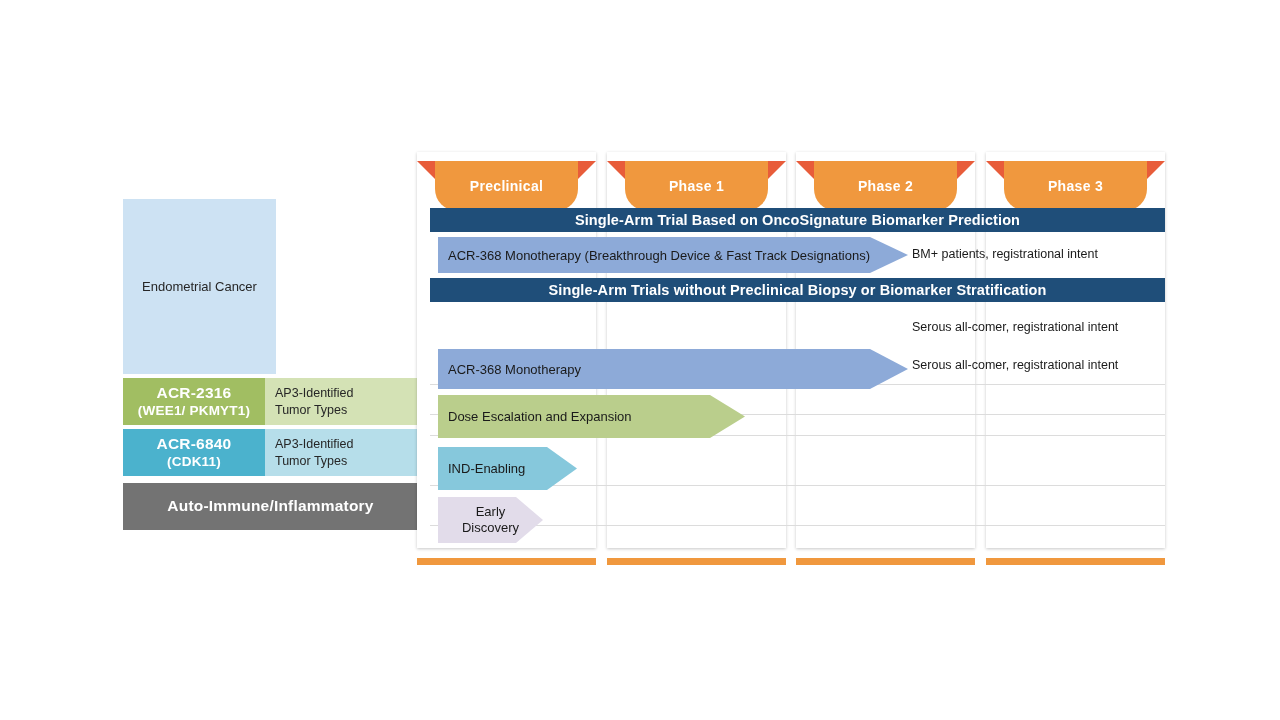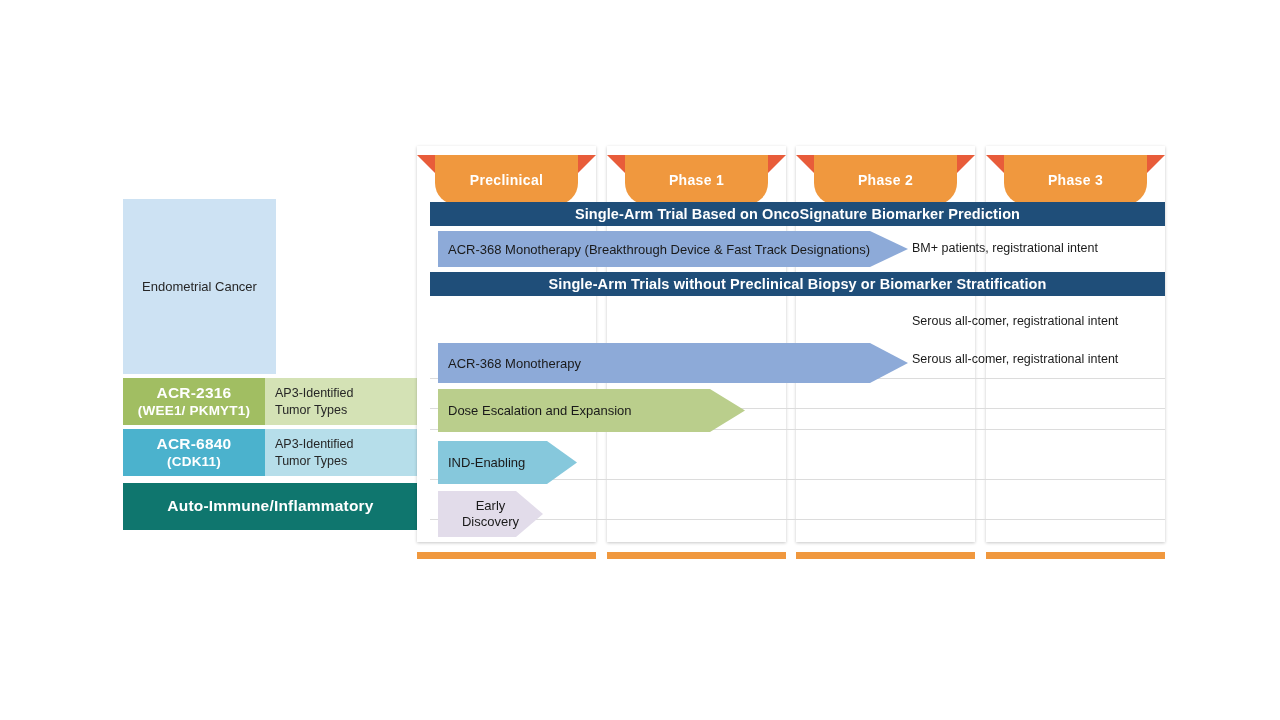--- a/index.html
+++ b/index.html
@@ -71,29 +71,29 @@
   #prog-row-acr2316 { top: 179px; height: 63px; }
   #prog-row-acr2316 .prog-name { width: 142px; height: 47px; background: #A1BE62; }
   #prog-row-acr2316 .prog-ind  { width: 153px; height: 47px; background: #D4E2B5; font-size: 12.5px; }
 
   #prog-row-acr6840 { top: 230px; height: 47px; }
   #prog-row-acr6840 .prog-name { width: 142px; height: 47px; background: #4BB2CD; }
   #prog-row-acr6840 .prog-ind  { width: 153px; height: 47px; background: #B6DEEA; font-size: 12.5px; }
 
   #prog-row-autoimmune { top: 284px; height: 47px; }
   #prog-row-autoimmune .prog-name {
-    width: 295px; height: 47px; background: #0f766e;
+    width: 295px; height: 47px; background: #737373;
     font-size: 15.5px;
   }
 
   
   #phase-area {
     position: absolute;
     left: 417px;
-    top: 146px;
+    top: 152px;
     width: 750px;
     height: 418px;
   }
   .phase-card {
     position: absolute;
     top: 0;
     width: 179px;
     height: 396px;
     background: #ffffff;
     box-shadow: 0 1px 3px rgba(0,0,0,.22);

